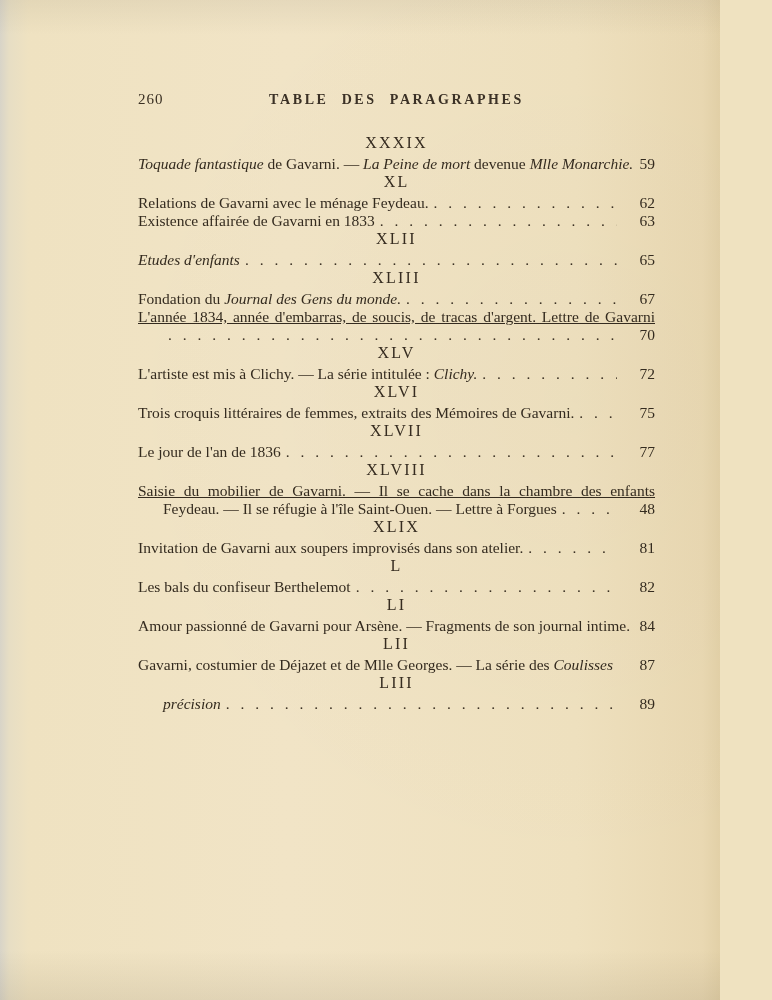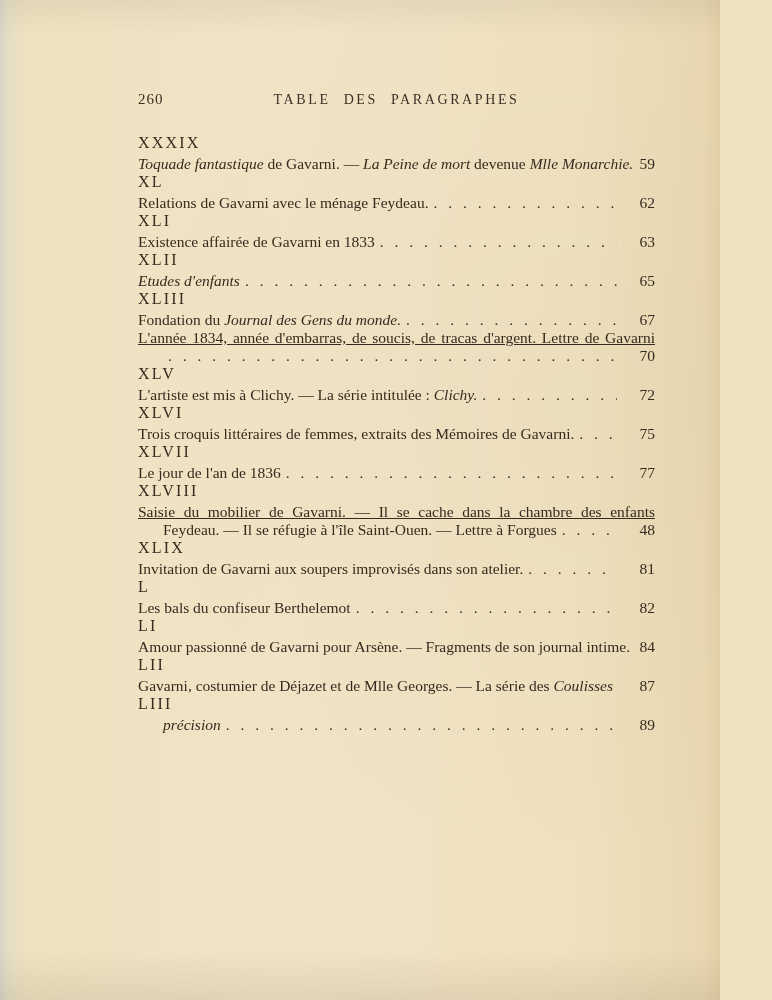--- a/index.html
+++ b/index.html
@@ -37,25 +37,26 @@
     top: 0;
     font-size: 15px;
     letter-spacing: 1px;
     color: #3a3023;
   }
   .header-title {
     font-size: 14px;
     letter-spacing: 2.6px;
     word-spacing: 7px;
     color: #3b3126;
+    font-weight: bold;
   }
   .toc-section { }
   .toc-section.first { margin-top: 26px; }
   .section-numeral {
-    text-align: left;
+    text-align: center;
     font-size: 16px;
     letter-spacing: 2.2px;
     line-height: 18px;
     margin-bottom: 3px;
     color: #362c20;
   }
   .entry-line {
     display: flex;
     align-items: center;
     font-size: 15.5px;
@@ -123,21 +124,20 @@
         </div>
         <div class="toc-section">
           <div class="section-numeral">XL</div>
           <div class="entry-line">
             <span class="entry-text"><span>Relations de Gavarni avec le ménage Feydeau.</span></span>
             <span class="leader">. . . . . . . . . . . . . . . . . . . . . . . . . . . . . . . . . . . . . . . . . . . . .</span>
             <span class="pagenum">62</span>
           </div>
         </div>
         <div class="toc-section">
-          <div class="section-numeral">XLI</div>
           <div class="entry-line">
             <span class="entry-text"><span>Existence affairée de Gavarni en 1833</span></span>
             <span class="leader">. . . . . . . . . . . . . . . . . . . . . . . . . . . . . . . . . . . . . . . . . . . . .</span>
             <span class="pagenum">63</span>
           </div>
         </div>
         <div class="toc-section">
           <div class="section-numeral">XLII</div>
           <div class="entry-line">
             <span class="entry-text"><em>Etudes d'enfants</em></span>

